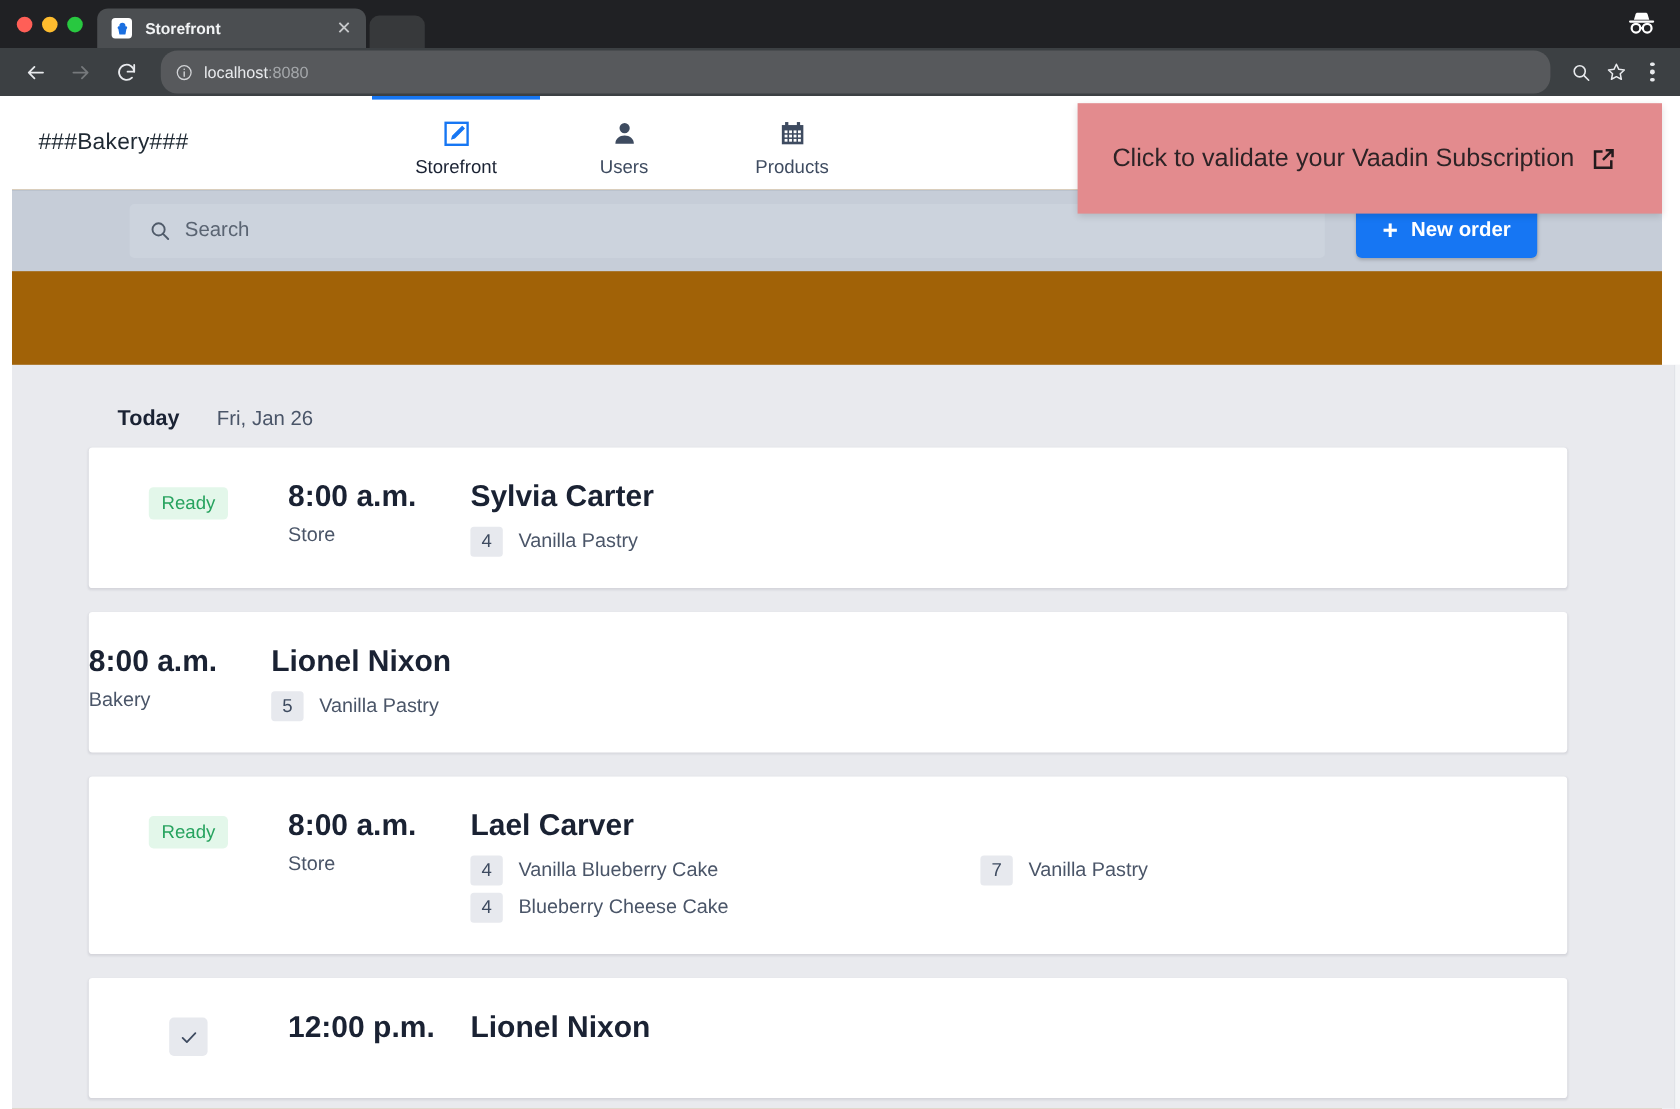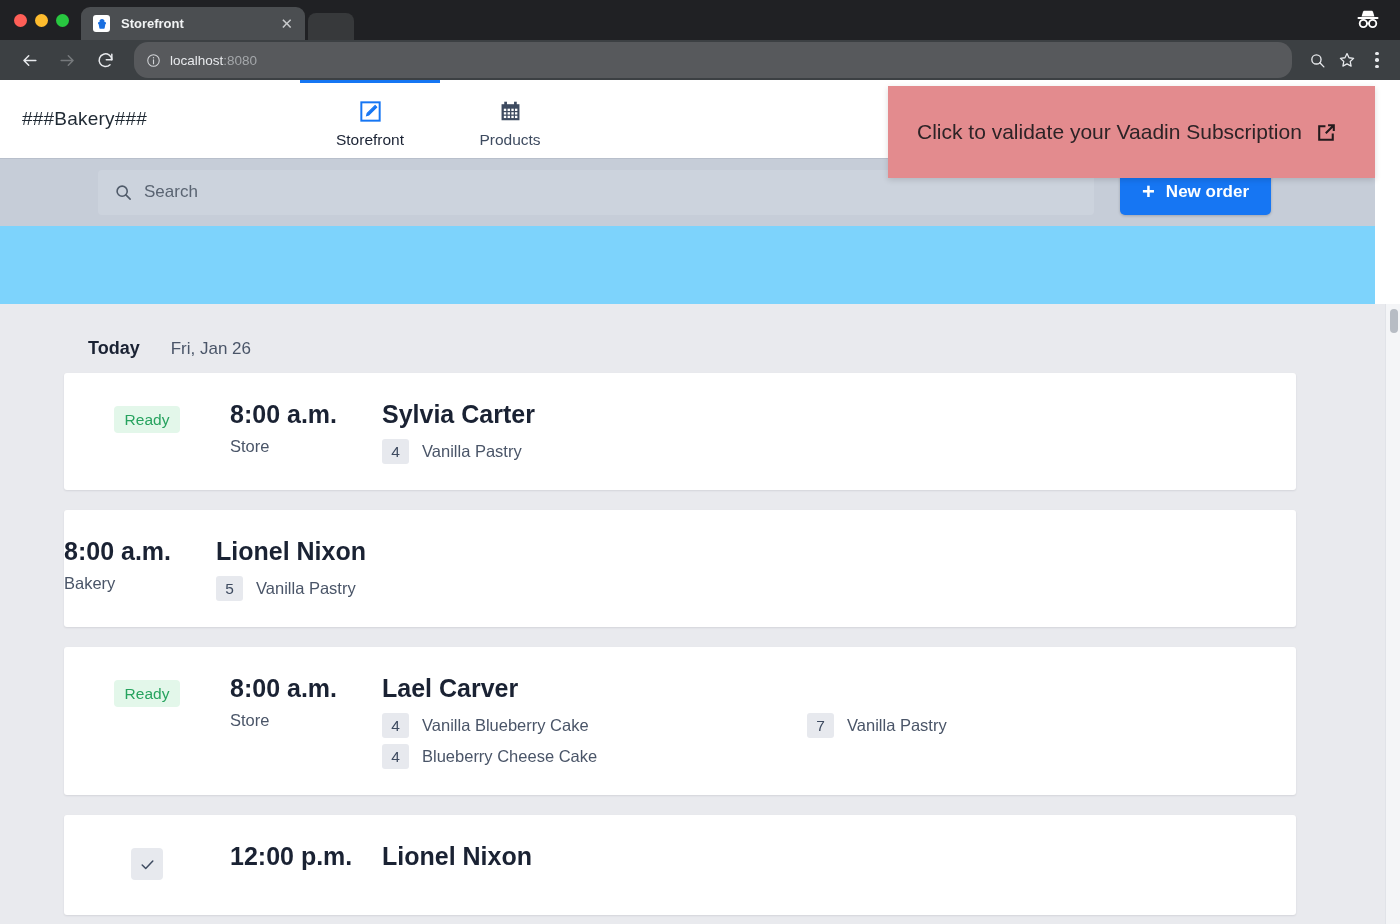--- a/index.html
+++ b/index.html
@@ -82,21 +82,21 @@
   .url-text .dim { color: #a4a7aa; }
   .omni-icon {
     width: 26px; height: 26px; margin-left: 4px;
     display: flex; align-items: center; justify-content: center;
     color: #e8eaed;
   }
   .kebab { display: flex; flex-direction: column; gap: 3px; align-items: center; }
   .kebab i { width: 3.5px; height: 3.5px; border-radius: 50%; background: #e8eaed; display: block; }
 
   
-  #app { width: 1375px; height: 844px; position: relative; background: #7dd3fc; }
+  #app { width: 1375px; height: 844px; position: relative; background: #a16207; margin-left: 10px; }
 
   .app-header {
     height: 78px; background: #ffffff;
     display: flex; align-items: stretch;
     position: relative; z-index: 2;
     box-shadow: 0 1px 0 rgba(26,34,51,0.08);
   }
   .brand {
     display: flex; align-items: center;
     padding-left: 22px; width: 300px;
@@ -321,20 +321,29 @@
         <span class="nav-icon">
           <svg width="25" height="25" viewBox="0 0 24 24" aria-hidden="true">
             <rect x="3.2" y="3.2" width="17.6" height="17.6" fill="none" stroke="#1676f3" stroke-width="1.9"></rect>
             <path d="M16.4 6.2l1.6 1.6-7.6 7.6-2.2.6.6-2.2z" fill="#1676f3"></path>
           </svg>
         </span>
         <span class="nav-label">Storefront</span>
       </div>
 
 
+      <div class="nav-tab">
+        <span class="nav-icon">
+          <svg width="25" height="25" viewBox="0 0 24 24" aria-hidden="true">
+            <circle cx="12" cy="7.4" r="4.1" fill="#3e4b60"></circle>
+            <path d="M4.6 20c0-4.1 3.3-6.6 7.4-6.6s7.4 2.5 7.4 6.6z" fill="#3e4b60"></path>
+          </svg>
+        </span>
+        <span class="nav-label">Users</span>
+      </div>
 
       <div class="nav-tab">
         <span class="nav-icon">
           <svg width="25" height="25" viewBox="0 0 24 24" aria-hidden="true">
             <rect x="3.4" y="5" width="17.2" height="15.4" fill="#3e4b60"></rect>
             <rect x="6" y="2.6" width="2.6" height="4" fill="#3e4b60"></rect>
             <rect x="15.4" y="2.6" width="2.6" height="4" fill="#3e4b60"></rect>
             <g fill="#ffffff">
               <rect x="5.6" y="9.3" width="2.3" height="2.2"></rect>
                 <rect x="9.2" y="9.3" width="2.3" height="2.2"></rect>

